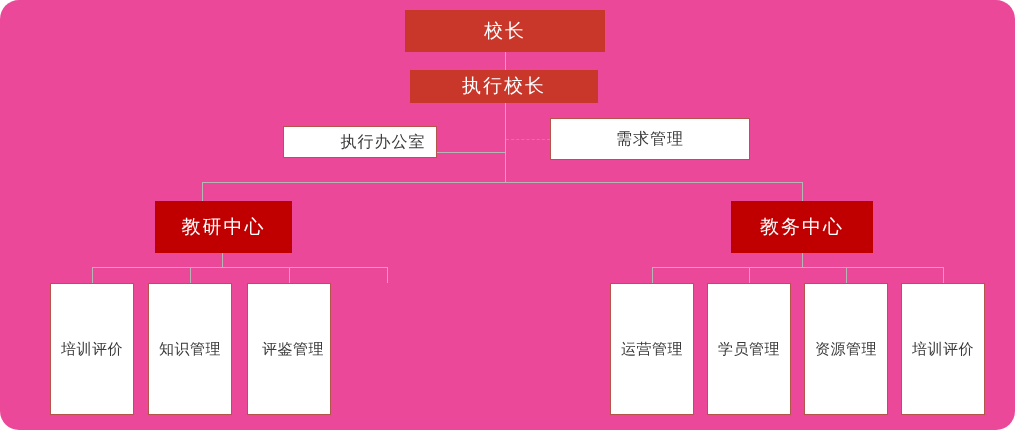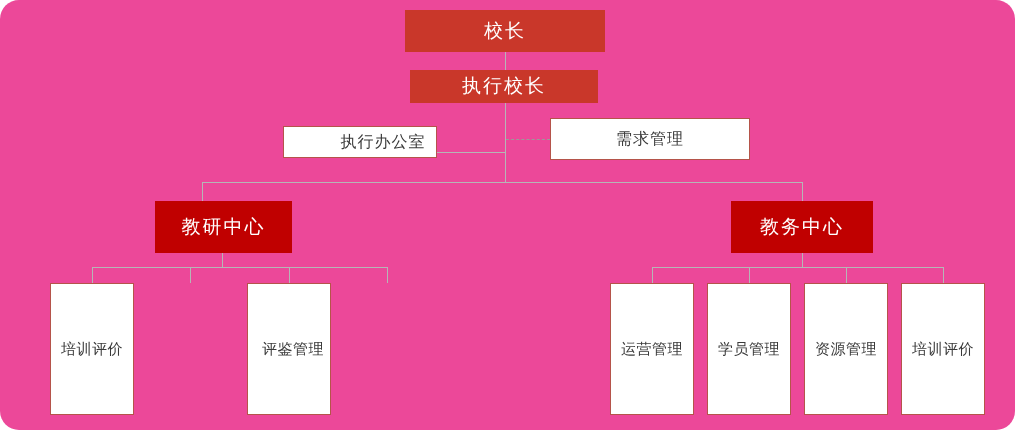--- a/index.html
+++ b/index.html
@@ -106,20 +106,21 @@
 
   <div class="node outline" style="left:283px; top:126px; width:154px; height:32px;padding-left:46px;">执行办公室</div>
 
   <div class="node outline" style="left:550px; top:118px; width:200px; height:42px;">需求管理</div>
 
   <div class="node fill-crimson" style="left:155px; top:201px; width:137px; height:52px;">教研中心</div>
 
   <div class="node fill-crimson" style="left:731px; top:201px; width:142px; height:52px;">教务中心</div>
 
   <div class="node outline leaf" style="left:50px; top:283px; width:84px; height:132px;">培训评价</div>
+  <div class="node outline leaf" style="left:148px; top:283px; width:84px; height:132px;">知识管理</div>
   <div class="node outline leaf" style="left:247px; top:283px; width:84px; height:132px;padding-left:8px;">评鉴管理</div>
 
   <div class="node outline leaf" style="left:610px; top:283px; width:84px; height:132px;">运营管理</div>
   <div class="node outline leaf" style="left:707px; top:283px; width:84px; height:132px;">学员管理</div>
   <div class="node outline leaf" style="left:804px; top:283px; width:84px; height:132px;">资源管理</div>
   <div class="node outline leaf" style="left:901px; top:283px; width:84px; height:132px;">培训评价</div>
 
 </div>
 
 </body></html>

